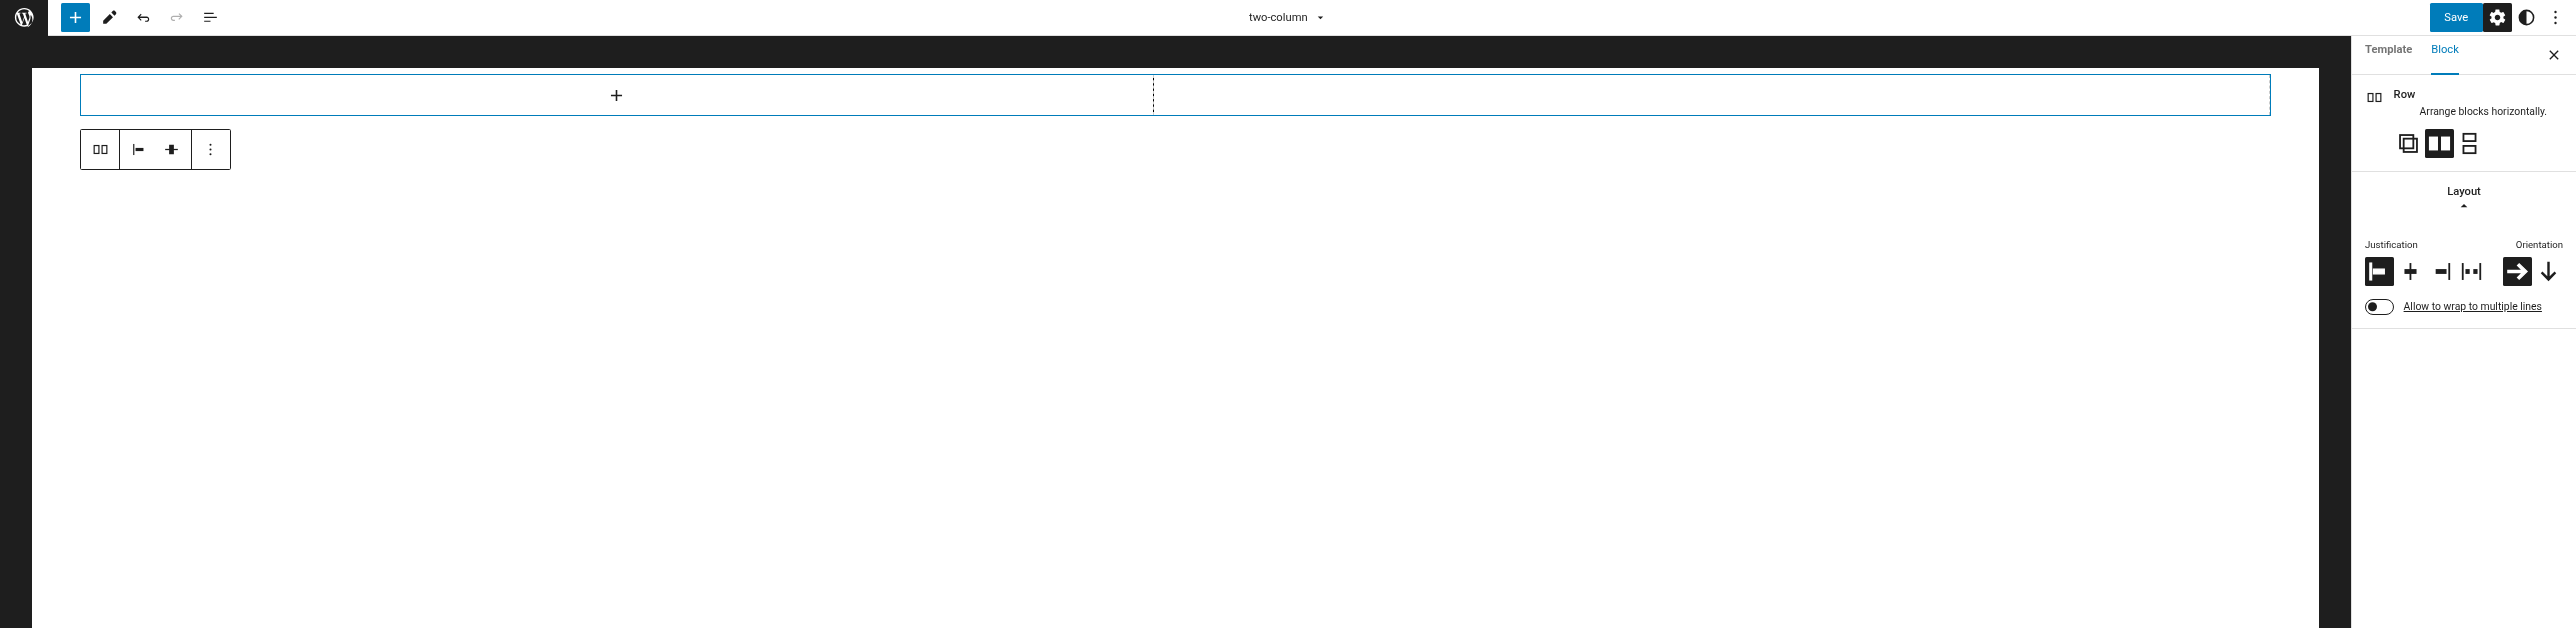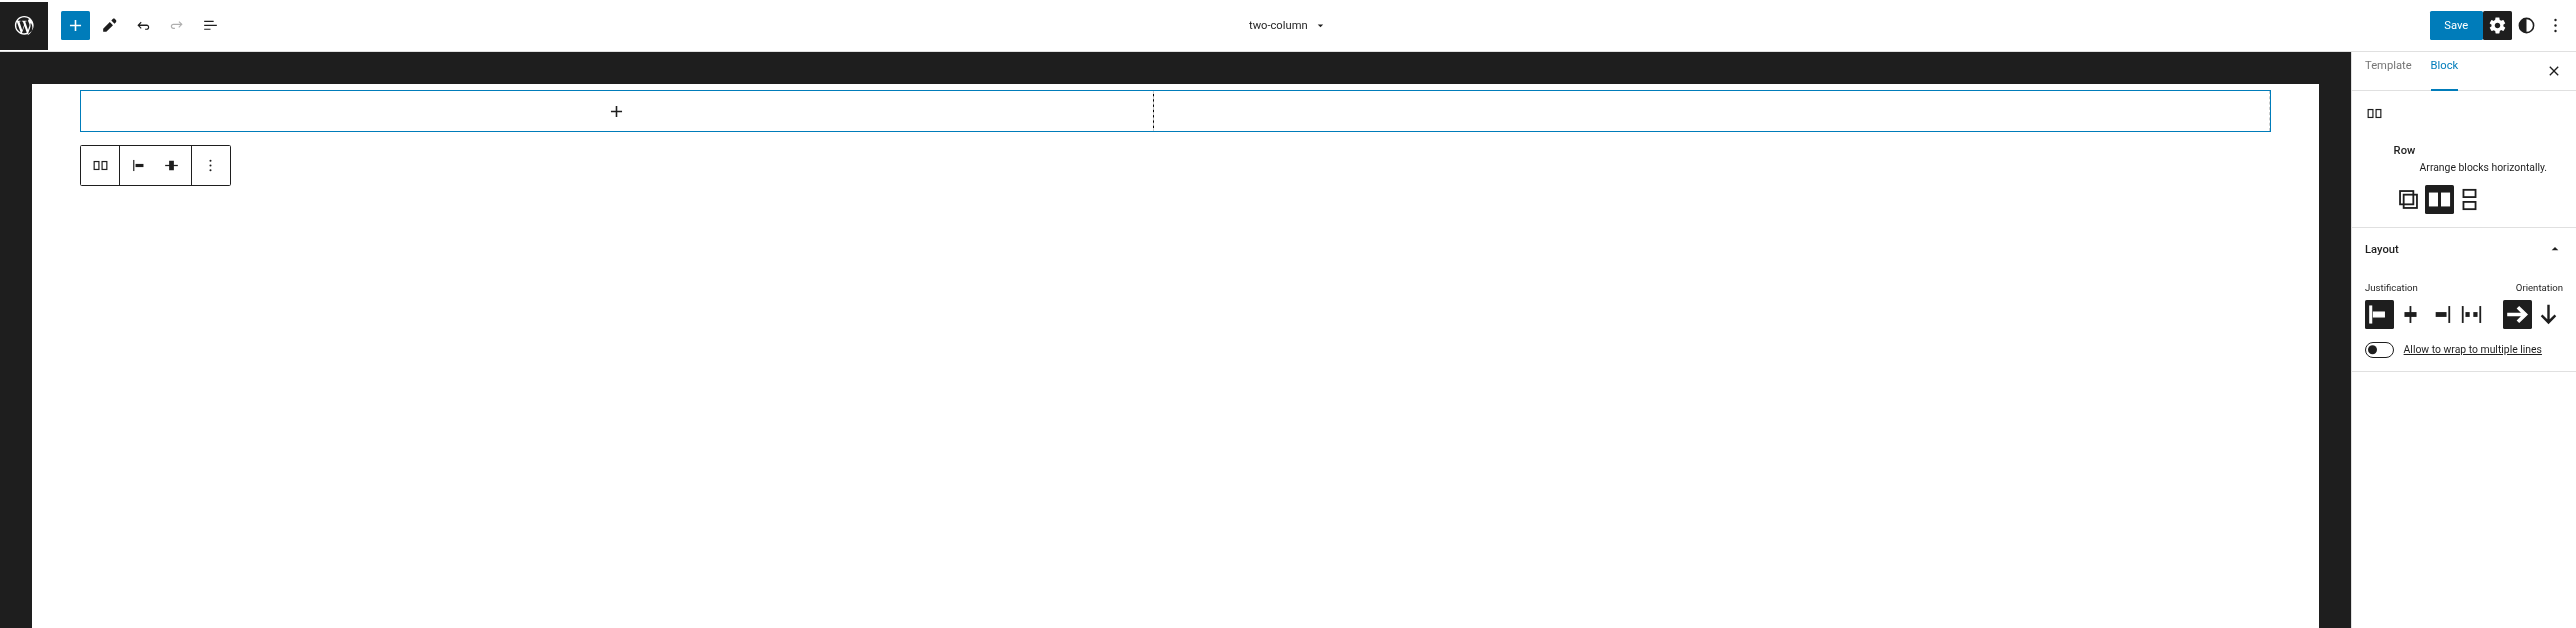--- a/index.html
+++ b/index.html
@@ -1,20 +1,20 @@
 <!DOCTYPE html>
 <html style="font-size:13px"><head>
 <meta charset="utf-8">
 <style>
 * { margin: 0; padding: 0; box-sizing: border-box; font-family: -apple-system, BlinkMacSystemFont, "Segoe UI", Roboto, sans-serif; }
 html, body { width: 100%; height: 100%; }
 body { background: #1e1e1e; display: flex; flex-direction: column; overflow: hidden; }
 
 
-.top-toolbar { height: 52px; background: #fff; display: flex; align-items: center; padding: 0 6.4px; position: relative; border-bottom: 0.8px solid #e0e0e0; }
+.top-toolbar { height: 36px; background: #fff; display: flex; align-items: center; padding: 0 6.4px; position: relative; border-bottom: 0.8px solid #e0e0e0; }
 .wp-logo { width: 48px; height: 48px; background: #1e1e1e; display: flex; align-items: center; justify-content: center; margin-left: -6.4px; margin-right: 13px; }
 .wp-logo svg { width: 22.5px; height: 22.5px; fill: #fff; }
 .toolbar-left { display: flex; align-items: center; gap: 4.8px; }
 .btn { width: 29px; height: 29px; display: flex; align-items: center; justify-content: center; border: none; background: transparent; border-radius: 1.6px; cursor: pointer; }
 .btn.primary { background: #007cba; color: #fff; }
 .btn svg { width: 19px; height: 19px; }
 .btn.disabled { opacity: .35; }
 .doc-title-wrap { position: absolute; left: 50%; transform: translateX(-50%); display: flex; align-items: center; gap: 6.4px; }
 .doc-title { font-size: 11.2px; color: #1e1e1e; }
 .toolbar-right { margin-left: auto; display: flex; align-items: center; gap: 0; }
@@ -35,37 +35,37 @@
 
 .block-toolbar { margin-top: 13px; display: inline-flex; border: 0.8px solid #1e1e1e; background: #fff; border-radius: 1.6px; }
 .block-toolbar .tgroup { display: flex; align-items: center; padding: 3.2px; }
 .block-toolbar .tgroup + .tgroup { border-left: 0.8px solid #1e1e1e; }
 .tool-btn { width: 32px; height: 32px; display: flex; align-items: center; justify-content: center; background: transparent; border: none; cursor: pointer; }
 .tool-btn svg { width: 19px; height: 19px; }
 
 
 .sidebar { width: 225px; background: #fff; border-left: 0.8px solid #e0e0e0; overflow-y: auto; }
 .sb-tabs { display: flex; align-items: center; height: 39px; border-bottom: 0.8px solid #e0e0e0; padding: 0 13px; }
-.sb-tab { font-size: 11.2px; color: #757575; padding: 0 0 10.4px; margin-right: 19px; cursor: pointer; height: 39px; display: flex; align-items: center; }
+.sb-tab { font-size: 11.2px; color: #757575; padding: 0 0 10.4px; margin-right: 19px; cursor: pointer; height: 39px; display: flex; align-items: center; font-weight: bold; }
 .sb-tab.active { color: #007cba; font-weight: 400; border-bottom: 2.4px solid #007cba; margin-bottom: -0.8px; }
 .sb-close { margin-left: auto; width: 19px; height: 19px; display: flex; align-items: center; justify-content: center; cursor: pointer; }
 
 .sb-section { padding: 13px; border-bottom: 0.8px solid #e0e0e0; }
 .block-info { display: flex; gap: 9.6px; }
 .block-info .ico { width: 19px; height: 19px; flex-shrink: 0; }
 .block-info .txt { flex: 1; }
-.block-name { font-size: 11.2px; font-weight: 500; color: #1e1e1e; margin-bottom: 3.2px; margin-top: 40px; }
+.block-name { font-size: 11.2px; font-weight: 500; color: #1e1e1e; margin-bottom: 3.2px; }
 .block-desc { font-size: 10.4px; color: #1e1e1e; line-height: 1.5; margin-left: 26px; }
 
 .layout-variants { display: flex; gap: 1.6px; margin-top: 9.6px; margin-left: 29px; }
 .variant-btn { width: 29px; height: 29px; display: flex; align-items: center; justify-content: center; border: none; background: transparent; border-radius: 1.6px; cursor: pointer; }
 .variant-btn.active { background: #1e1e1e; }
 .variant-btn.active svg path, .variant-btn.active svg rect { stroke: #fff; fill: #fff; }
 
-.panel-header { display: flex; align-items: center; justify-content: space-between; cursor: pointer; }
+.panel-header { display: flex; align-items: center; justify-content: space-between; cursor: pointer; flex-direction: column; }
 .panel-title { font-size: 11.2px; font-weight: 500; color: #1e1e1e; }
 
 .sub-labels { display: flex; justify-content: space-between; margin-top: 25px; gap: 11px; }
 .sub-label { font-size: 9.6px; color: #1e1e1e; }
 
 .btn-row { display: flex; gap: 1.6px; }
 .btn-group-wrap { display: flex; justify-content: space-between; margin-top: 6.4px; }
 .sq-btn { width: 29px; height: 29px; display: flex; align-items: center; justify-content: center; border: none; background: transparent; border-radius: 1.6px; cursor: pointer; }
 .sq-btn.active { background: #1e1e1e; }
 .sq-btn.active svg { fill: #fff; stroke: #fff; }

